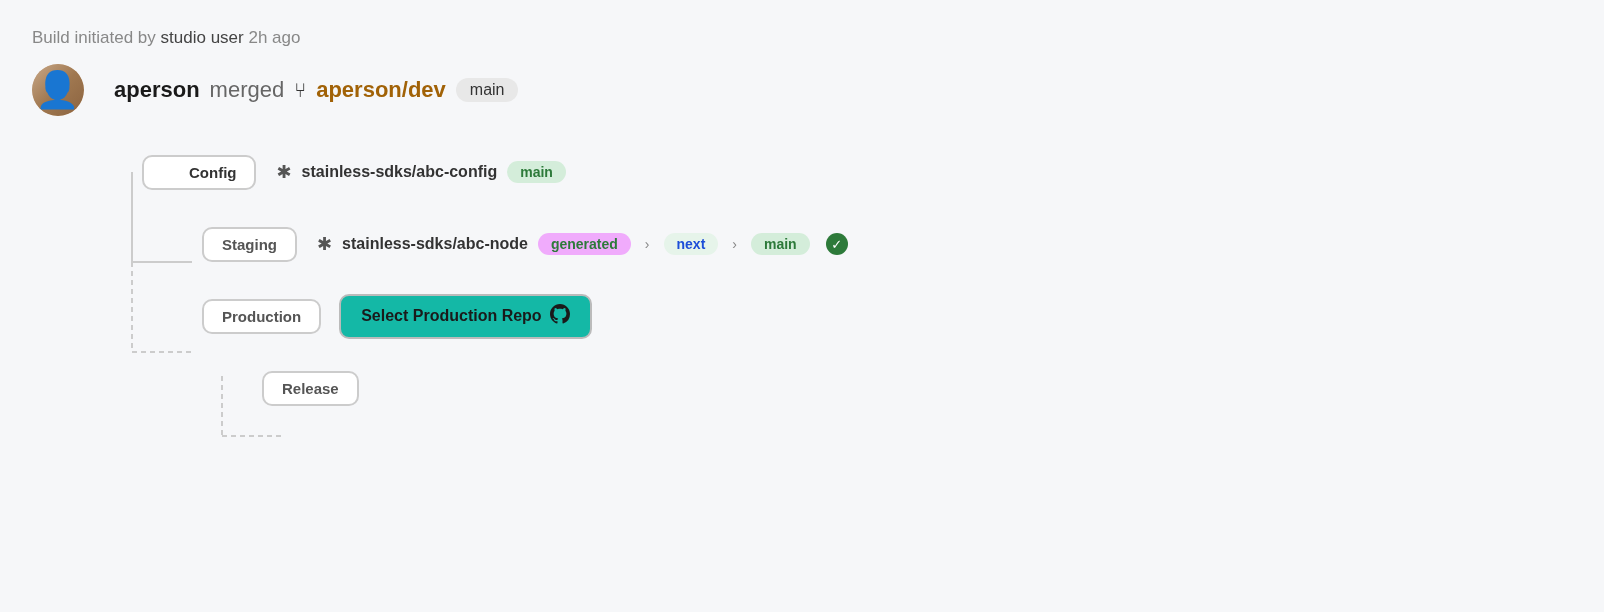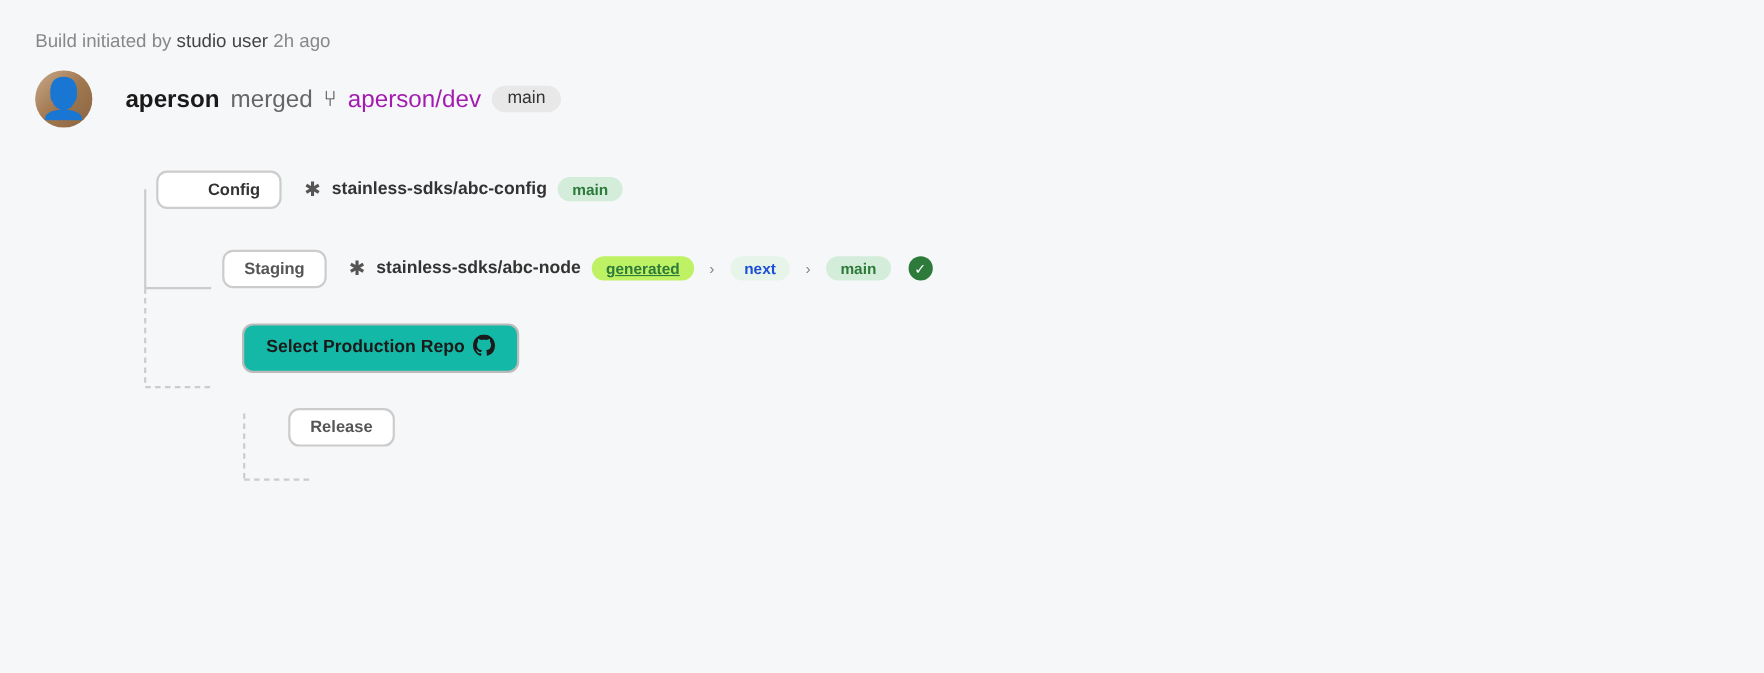--- a/index.html
+++ b/index.html
@@ -84,22 +84,22 @@
       color: #666;
       font-weight: 400;
     }
 
     .merge-icon {
       font-size: 20px;
       color: #333;
     }
 
     .repo-path {
-      color: #a21caf;
-      font-weight: 400;
+      color: #a16207;
+      font-weight: 700;
     }
 
     .branch-pill {
       background: #e8e8e8;
       color: #333;
       font-size: 16px;
       font-weight: 500;
       padding: 3px 14px;
       border-radius: 20px;
     }
@@ -149,23 +149,22 @@
       padding: 3px 13px;
       border-radius: 20px;
     }
 
     .branch-tag.next-tag {
       background: #e6f4ea;
       color: #1d4ed8;
     }
 
     .branch-tag.generated-tag {
-      background: #bef264;
+      background: #f0abfc;
       color: #2d7a3a;
-      text-decoration: underline;
     }
 
     .chevron {
       color: #888;
       font-size: 14px;
       margin: 0 4px;
     }
 
     .check-circle {
       width: 22px;
@@ -271,20 +270,23 @@
         <span class="chevron">›</span>
         <span class="branch-tag next-tag">next</span>
         <span class="chevron">›</span>
         <span class="branch-tag">main</span>
         <span class="check-circle">✓</span>
       </div>
     </div>
 
     <div class="tree-row" style="margin-bottom:20px; margin-left:60px;">
       <div style="width:100px; flex-shrink:0;"></div>
+      <div class="node-box">
+        <span>Production</span>
+      </div>
       <div style="margin-left:18px;">
         <button class="action-btn">
           <span>Select Production Repo</span>
           <span class="icon">
             <svg width="20" height="20" viewBox="0 0 24 24" fill="currentColor">
               <path d="M12 0C5.37 0 0 5.37 0 12c0 5.31 3.435 9.795 8.205 11.385.6.105.825-.255.825-.57 0-.285-.015-1.23-.015-2.235-3.015.555-3.795-.735-4.035-1.41-.135-.345-.72-1.41-1.23-1.695-.42-.225-1.02-.78-.015-.795.945-.015 1.62.87 1.845 1.23 1.08 1.815 2.805 1.305 3.495.99.105-.78.42-1.305.765-1.605-2.67-.3-5.46-1.335-5.46-5.925 0-1.305.465-2.385 1.23-3.225-.12-.3-.54-1.53.12-3.18 0 0 1.005-.315 3.3 1.23.96-.27 1.98-.405 3-.405s2.04.135 3 .405c2.295-1.56 3.3-1.23 3.3-1.23.66 1.65.24 2.88.12 3.18.765.84 1.23 1.905 1.23 3.225 0 4.605-2.805 5.625-5.475 5.925.435.375.81 1.095.81 2.22 0 1.605-.015 2.895-.015 3.3 0 .315.225.69.825.57A12.02 12.02 0 0024 12c0-6.63-5.37-12-12-12z"></path>
             </svg>
           </span>
         </button>
       </div>

